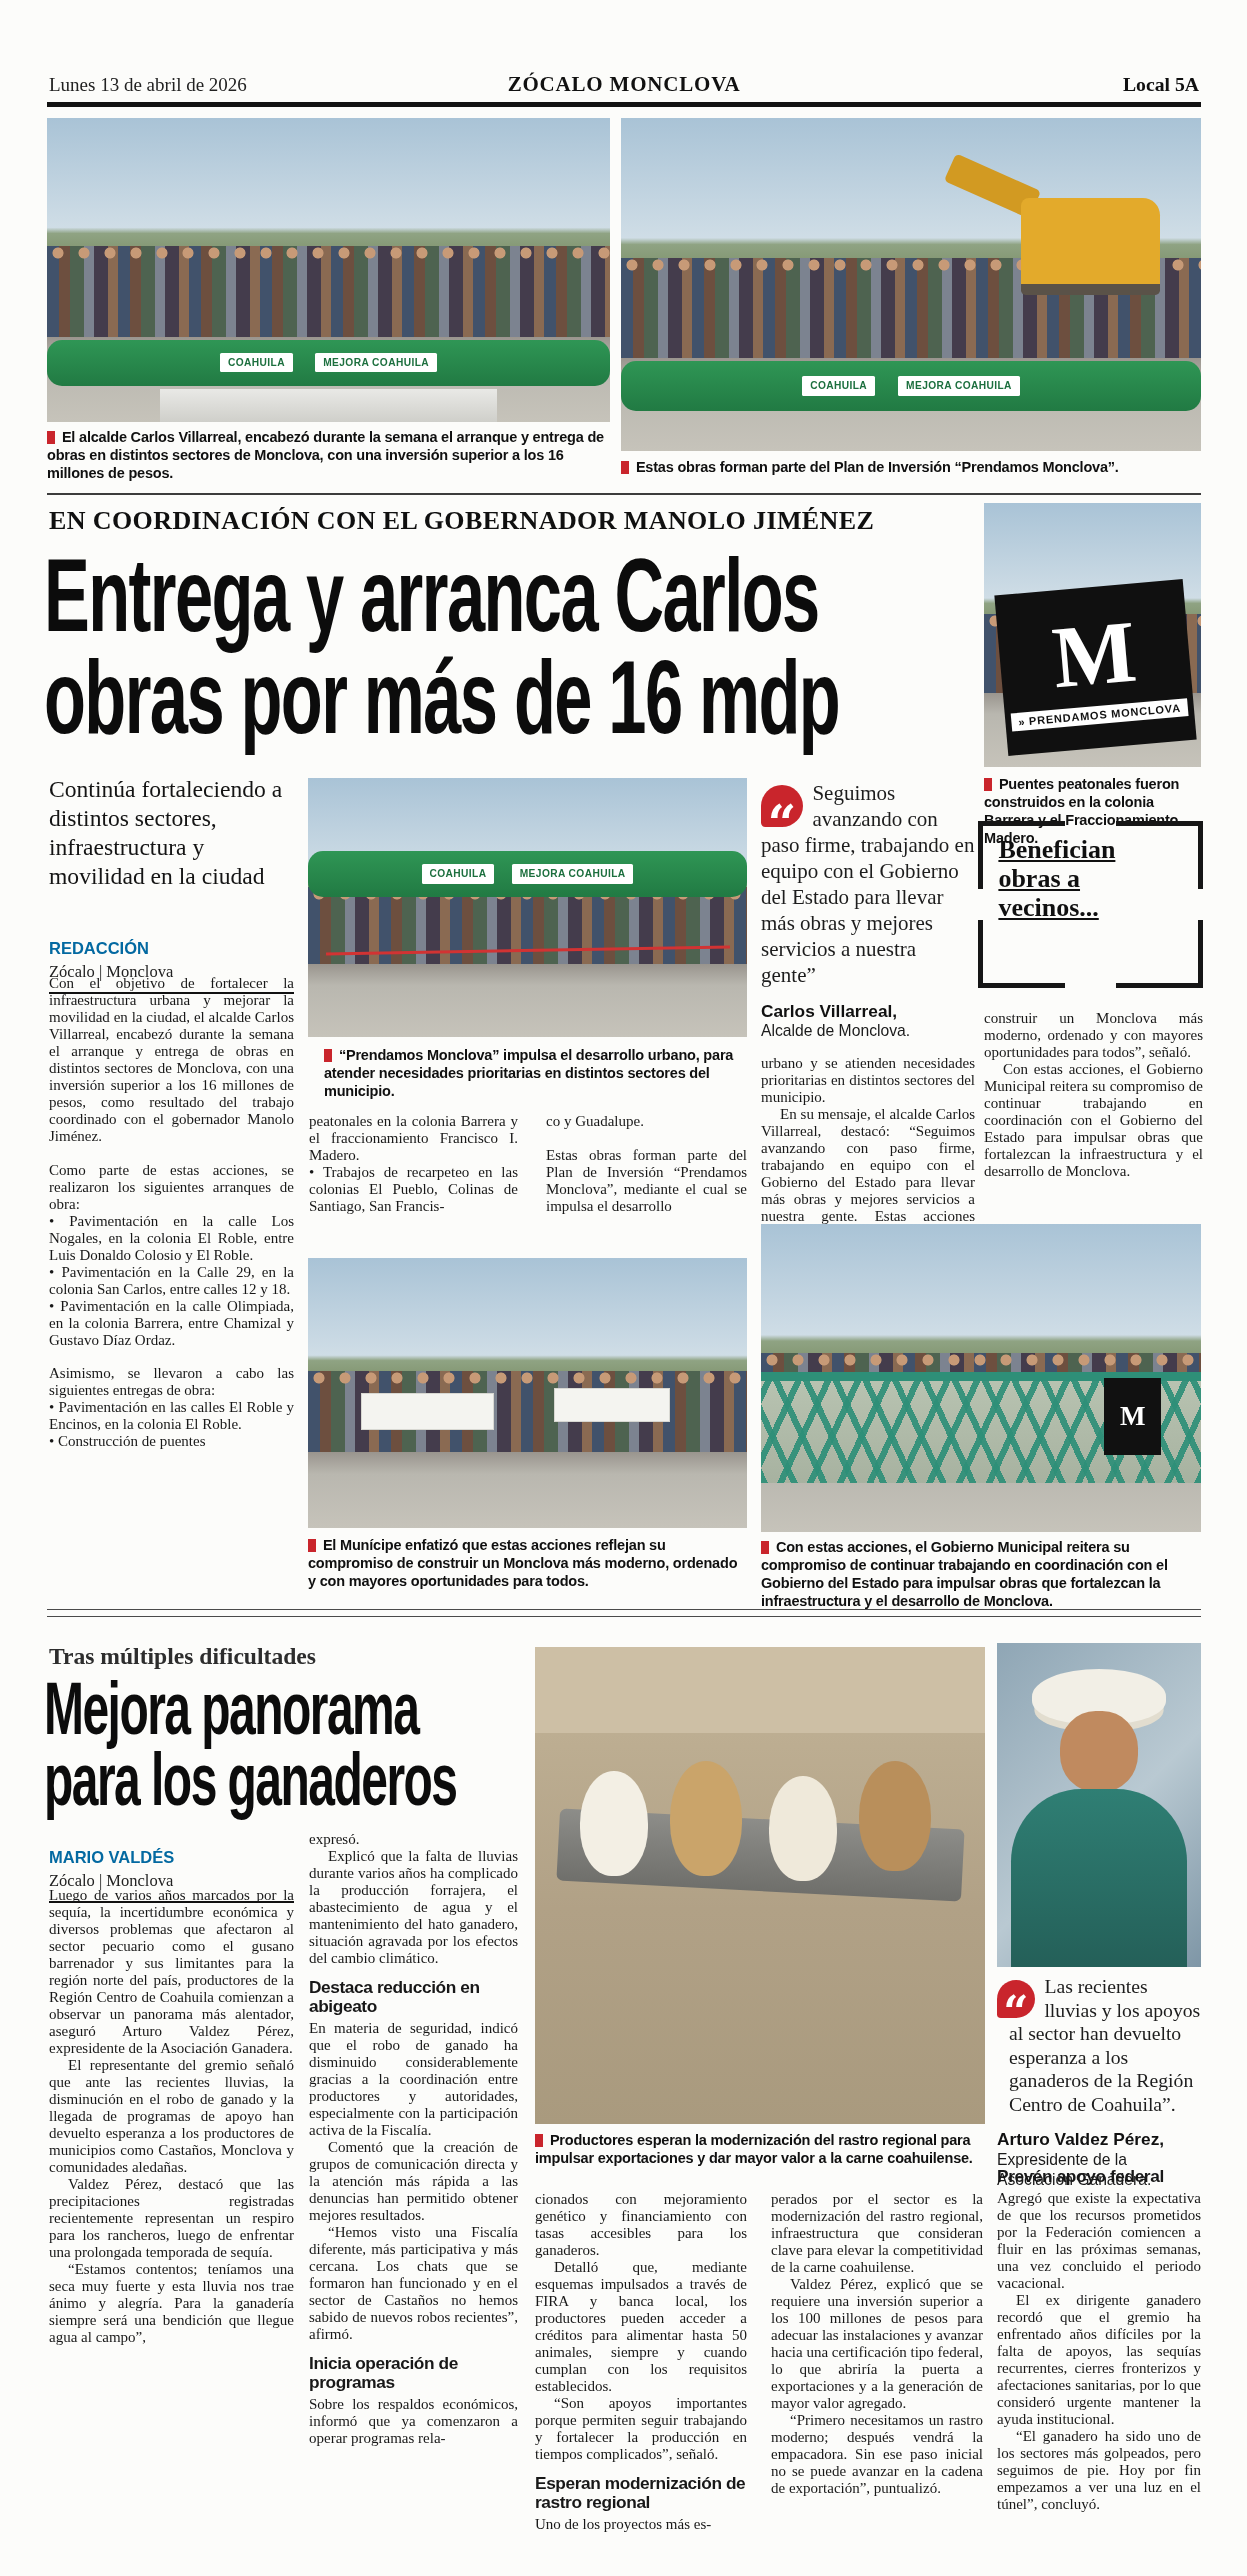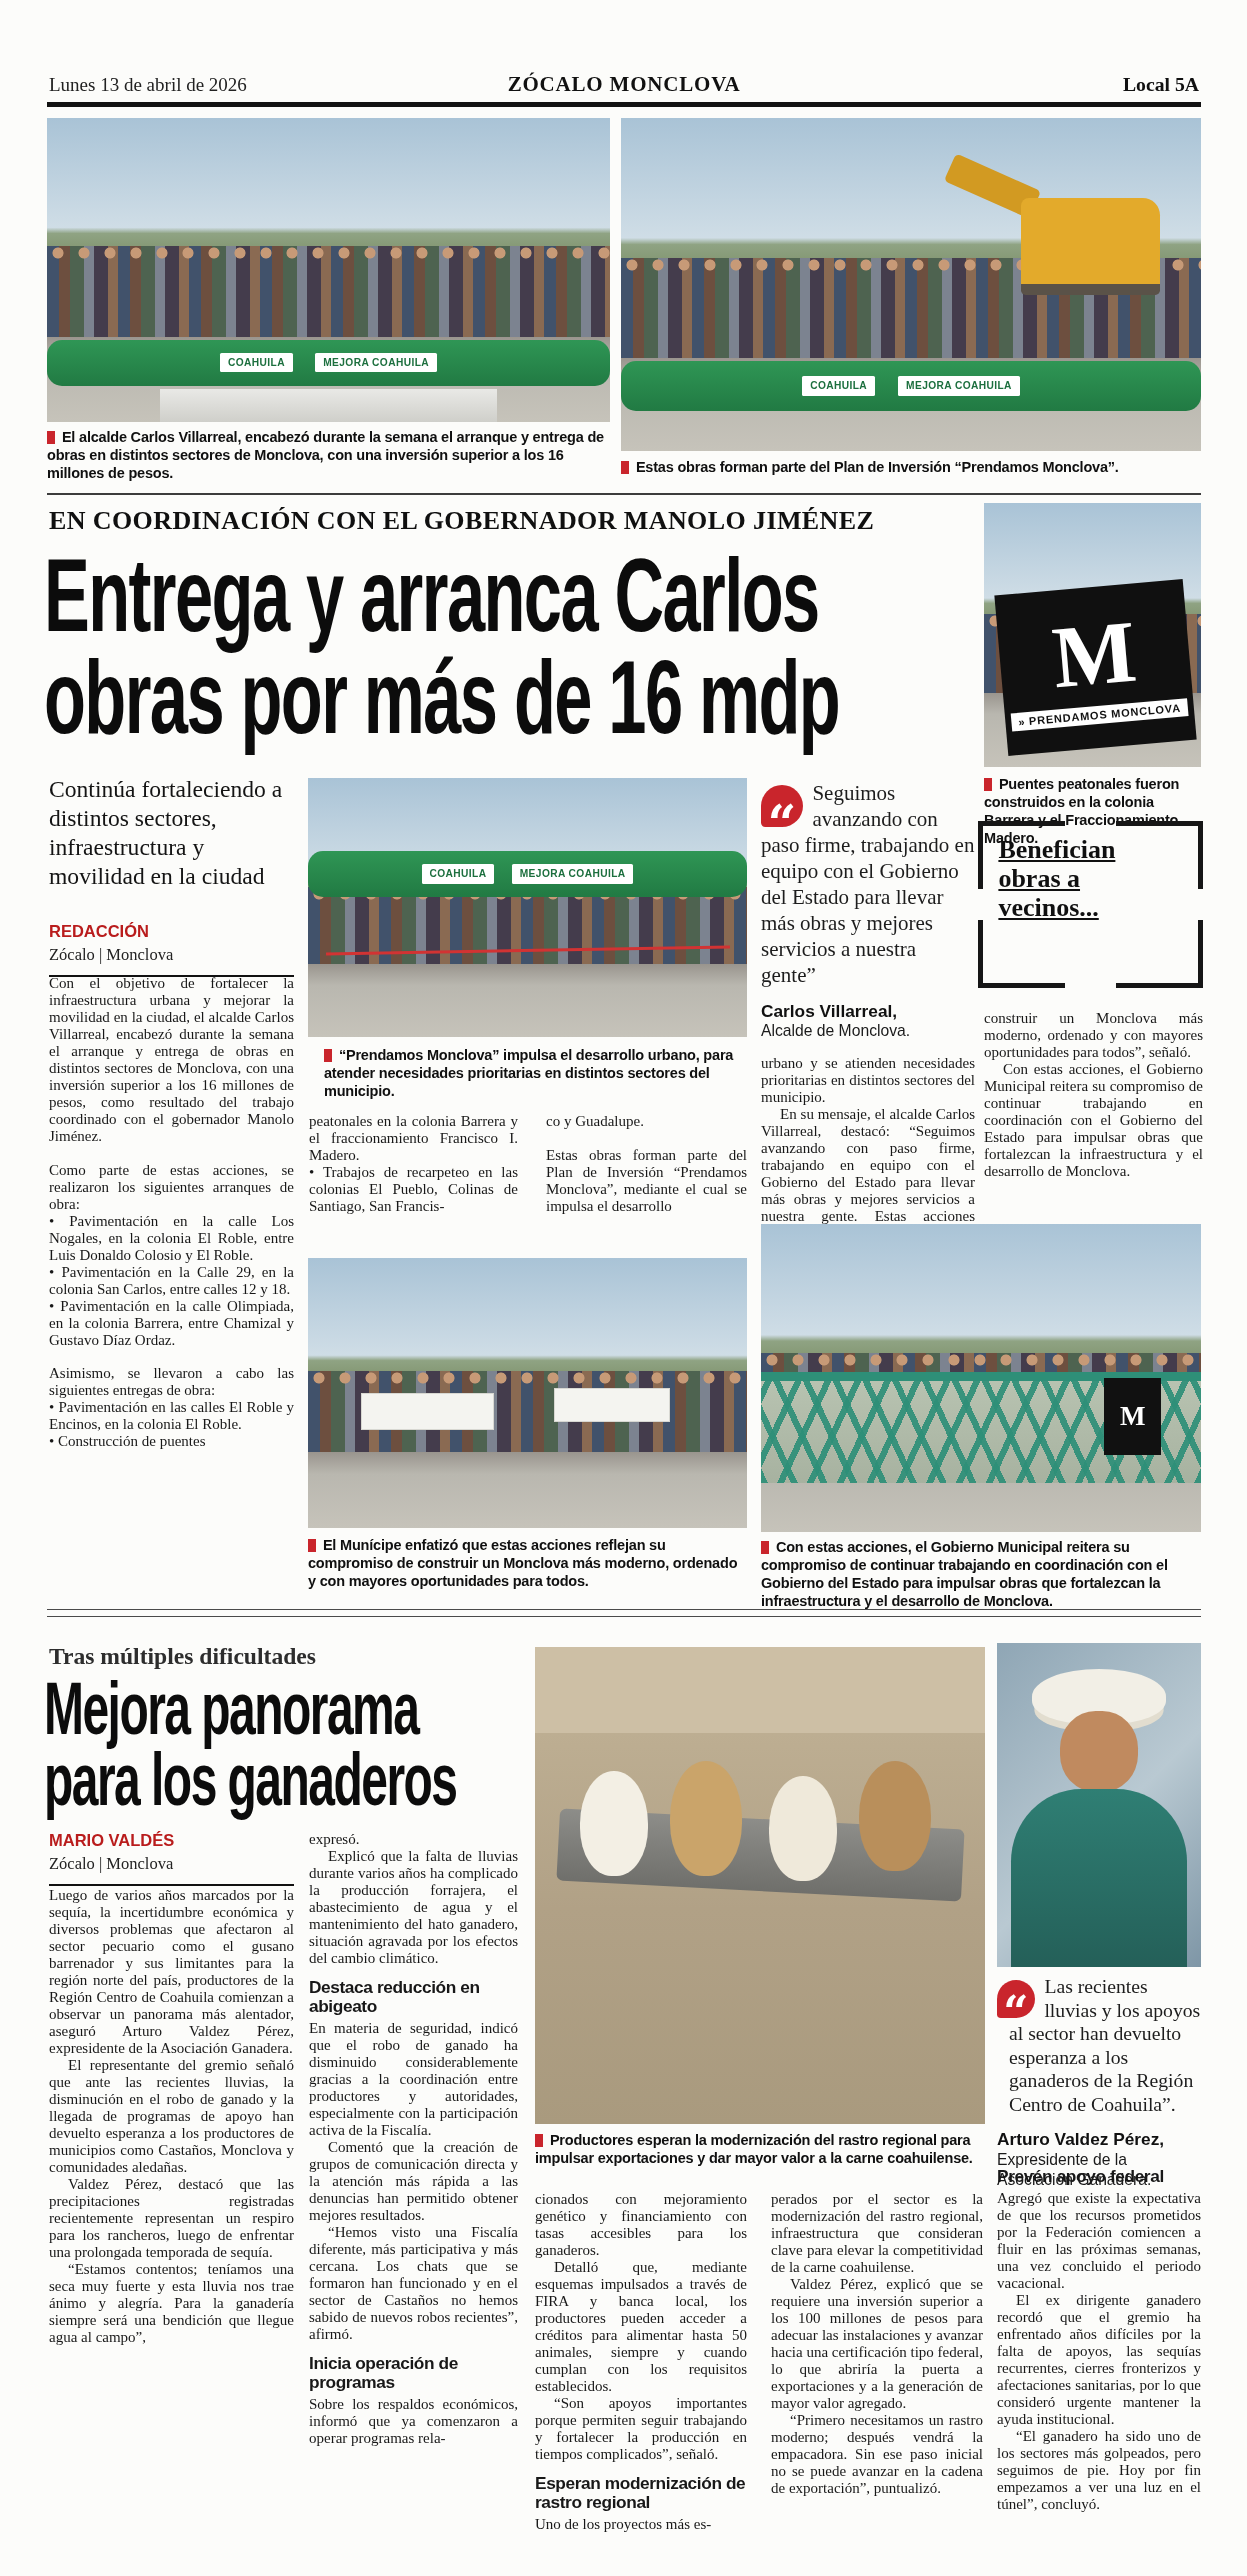--- a/index.html
+++ b/index.html
@@ -58,21 +58,21 @@
   #k2{left:49px;top:1643px;font-size:23.6px;color:#2d2d2d;}
   .headline{position:absolute;font-family:"Liberation Sans",sans-serif;font-weight:bold;color:#0c0c0c;
      transform-origin:0 0;white-space:nowrap;letter-spacing:-2.4px;}
   #h1{left:44px;top:544px;font-size:104px;transform:scaleX(.66);}
   #h1 .hl{line-height:102px;}
   #h2{left:44px;top:1673px;font-size:75px;transform:scaleX(.64);}
   #h2 .hl{line-height:71px;}
   
   #deck{position:absolute;left:49px;top:775px;width:252px;font:23.6px/29px "Liberation Serif",serif;color:#141414;}
   .byline{position:absolute;width:245px;}
-  .byl-name{font:bold 16.5px/1.2 "Liberation Sans",sans-serif;color:#b91c1c;}
+  .byl-name{font:bold 16.5px/1.2 "Liberation Sans",sans-serif;color:#0369a1;margin-top:17px;}
   .byl-org{font:16.5px/1.3 "Liberation Serif",serif;color:#222;margin-top:2.4px;}
   .byl-rule{height:2.4px;background:#111;margin-top:9.4px;}
   #byline1{left:49px;top:922px;}
   #byline2{left:49px;top:1831px;}
   
   .col{position:absolute;font-family:"Liberation Serif",serif;font-size:15px;line-height:17px;text-align:justify;color:#181818;}
   .col .para{margin:0;}
   .col .gap{margin-top:16.5px;}
   .col .ind{text-indent:19px;}
   .subhead{font-family:"Liberation Sans",sans-serif;font-weight:bold;font-size:17.3px;line-height:19px;margin:11px 0 3.9px;letter-spacing:-0.4px;text-align:left;}

